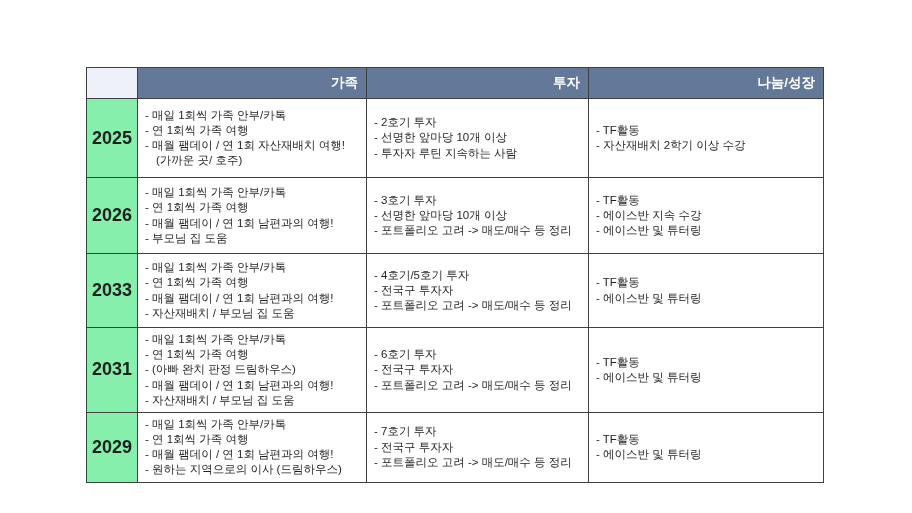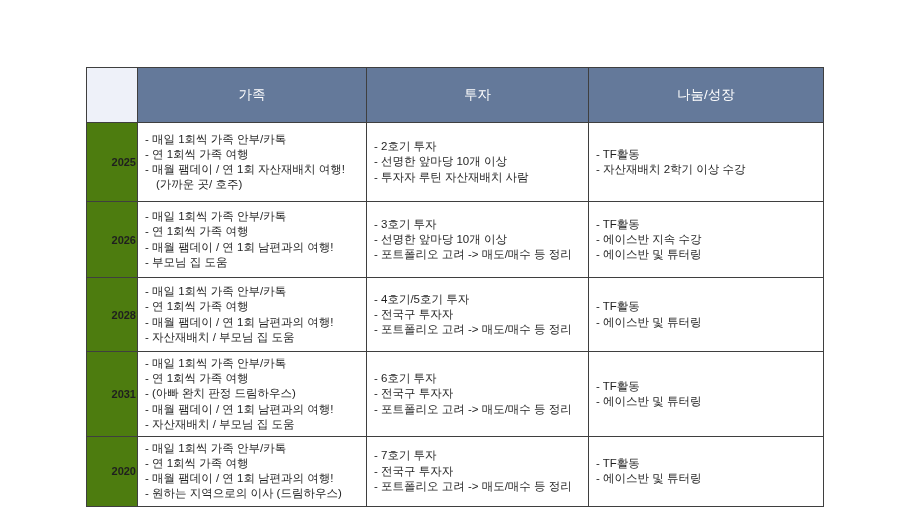--- a/index.html
+++ b/index.html
@@ -25,34 +25,34 @@
 
   .plan-table th, .plan-table td {
     border:1px solid #3f3f3f;
     vertical-align:middle;
     box-sizing:border-box;
   }
   thead th.hdr {
     background:#64799a;
     color:#ffffff;
     font-size:13.5px;
-    font-weight:normal;
-    text-align:center;
-    padding:18px 8px;
+    font-weight:bold;
+    text-align:right;
+    padding:6px 8px;
     height:31px;
   }
   thead th.corner {
     background:#eef1f9;
     height:31px;
   }
   tbody th.year {
-    background:#4d7c0f;
-    font-size:11px;
+    background:#86efac;
+    font-size:18px;
     font-weight:bold;
-    text-align:right;
+    text-align:center;
     color:#1f1f1f;
   }
   tbody td {
     background:#ffffff;
     padding:4px 7px;
     font-size:11.5px;
   }
   .line {
     line-height:1.32;
     padding-left:11px;
@@ -87,21 +87,21 @@
       <tr class="r0">
         <th class="year">2025</th>
         <td>
           <div class="line">- 매일 1회씩 가족 안부/카톡</div>
           <div class="line">- 연 1회씩 가족 여행</div>
           <div class="line">- 매월 팸데이 / 연 1회 자산재배치 여행! (가까운 곳/ 호주)</div>
         </td>
         <td>
           <div class="line">- 2호기 투자</div>
           <div class="line">- 선명한 앞마당 10개 이상</div>
-          <div class="line">- 투자자 루틴 자산재배치 사람</div>
+          <div class="line">- 투자자 루틴 지속하는 사람</div>
         </td>
         <td>
           <div class="line">- TF활동</div>
           <div class="line">- 자산재배치 2학기 이상 수강</div>
         </td>
       </tr>
       <tr class="r1">
         <th class="year">2026</th>
         <td>
           <div class="line">- 매일 1회씩 가족 안부/카톡</div>
@@ -114,21 +114,21 @@
           <div class="line">- 선명한 앞마당 10개 이상</div>
           <div class="line">- 포트폴리오 고려 -&gt; 매도/매수 등 정리</div>
         </td>
         <td>
           <div class="line">- TF활동</div>
           <div class="line">- 에이스반 지속 수강</div>
           <div class="line">- 에이스반 및 튜터링</div>
         </td>
       </tr>
       <tr class="r2">
-        <th class="year">2028</th>
+        <th class="year">2033</th>
         <td>
           <div class="line">- 매일 1회씩 가족 안부/카톡</div>
           <div class="line">- 연 1회씩 가족 여행</div>
           <div class="line">- 매월 팸데이 / 연 1회 남편과의 여행!</div>
           <div class="line">- 자산재배치 / 부모님 집 도움</div>
         </td>
         <td>
           <div class="line">- 4호기/5호기 투자</div>
           <div class="line">- 전국구 투자자</div>
           <div class="line">- 포트폴리오 고려 -&gt; 매도/매수 등 정리</div>
@@ -151,21 +151,21 @@
           <div class="line">- 6호기 투자</div>
           <div class="line">- 전국구 투자자</div>
           <div class="line">- 포트폴리오 고려 -&gt; 매도/매수 등 정리</div>
         </td>
         <td>
           <div class="line">- TF활동</div>
           <div class="line">- 에이스반 및 튜터링</div>
         </td>
       </tr>
       <tr class="r4">
-        <th class="year">2020</th>
+        <th class="year">2029</th>
         <td>
           <div class="line">- 매일 1회씩 가족 안부/카톡</div>
           <div class="line">- 연 1회씩 가족 여행</div>
           <div class="line">- 매월 팸데이 / 연 1회 남편과의 여행!</div>
           <div class="line">- 원하는 지역으로의 이사 (드림하우스)</div>
         </td>
         <td>
           <div class="line">- 7호기 투자</div>
           <div class="line">- 전국구 투자자</div>
           <div class="line">- 포트폴리오 고려 -&gt; 매도/매수 등 정리</div>

